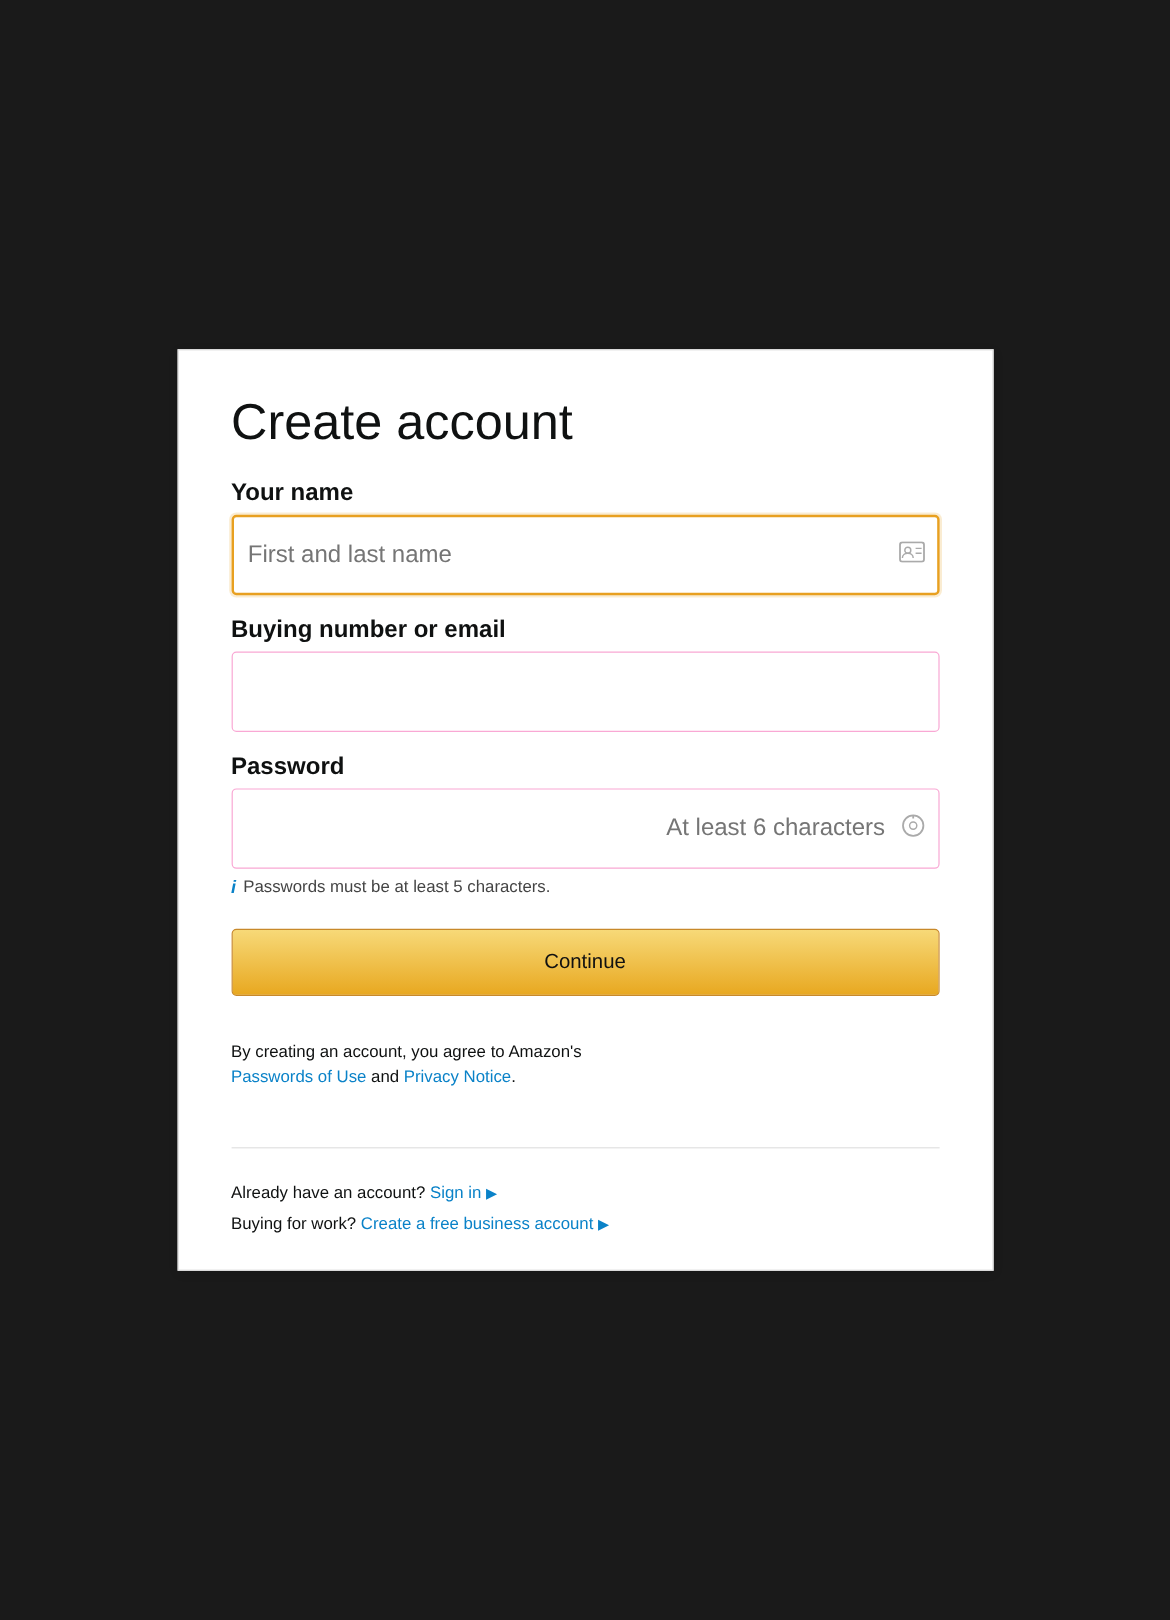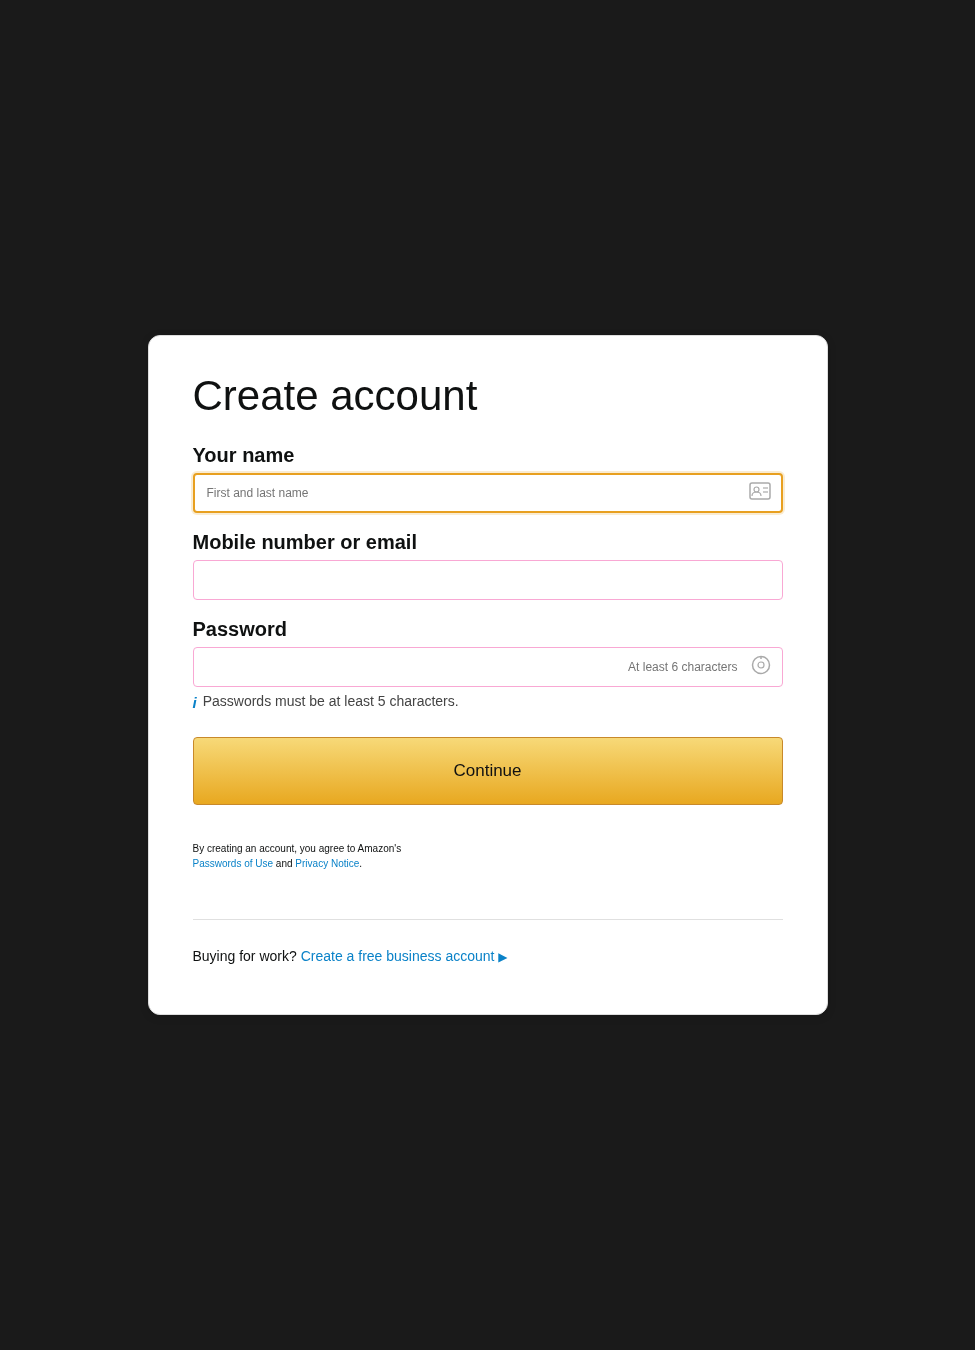--- a/index.html
+++ b/index.html
@@ -10,23 +10,23 @@
       justify-content: center;
       align-items: center;
       min-height: 1350px;
       width: 975px;
       font-family: Arial, "Helvetica Neue", Helvetica, sans-serif;
     }
 
     .outer-card {
       background: #fff;
       border: 1px solid #ddd;
-      border-radius: 12px;
+      border-radius: 0;
       width: 680px;
-      padding: 36px 44px 44px 44px;
+      padding: 36px 44px 26px 44px;
       box-shadow: 0 2px 8px rgba(0,0,0,0.15);
     }
 
     .page-title {
       font-size: 42px;
       font-weight: 400;
       color: #0f1111;
       margin-bottom: 24px;
     }
 
@@ -43,23 +43,23 @@
     }
 
     .input-wrapper {
       position: relative;
       display: flex;
       align-items: center;
     }
 
     .form-input {
       width: 100%;
-      height: 40px;
+      height: 67px;
       padding: 0 44px 0 12px;
-      font-size: 12px;
+      font-size: 20px;
       color: #888;
       border: 1px solid #888;
       border-radius: 4px;
       outline: none;
       background: #fff;
     }
 
     .form-input.focused {
       border: 2px solid #e8a020;
       box-shadow: 0 0 0 2px rgba(232,160,32,0.2);
@@ -92,35 +92,35 @@
       color: #0a82c8;
       font-style: italic;
       font-weight: 700;
       font-size: 15px;
       flex-shrink: 0;
       margin-top: 1px;
     }
 
     .continue-btn {
       width: 100%;
-      height: 68px;
+      height: 56px;
       background: linear-gradient(to bottom, #f7d978, #e8a820);
       border: 1px solid #c8892a;
       border-radius: 4px;
       font-size: 17px;
       color: #111;
       cursor: pointer;
       margin-top: 8px;
       margin-bottom: 36px;
       font-family: Arial, sans-serif;
       font-weight: 400;
     }
 
     .terms-text {
-      font-size: 10px;
+      font-size: 14px;
       color: #0f1111;
       line-height: 1.5;
       margin-bottom: 48px;
     }
 
     .terms-link {
       color: #0a82c8;
       text-decoration: none;
     }
 
@@ -164,21 +164,21 @@
           <path d="M3 14c0-2.5 2-4 4.5-4s4.5 1.5 4.5 4" stroke="#aaa" stroke-width="1.2" fill="none"></path>
           <line x1="14" y1="6" x2="19" y2="6" stroke="#aaa" stroke-width="1.2"></line>
           <line x1="14" y1="10" x2="19" y2="10" stroke="#aaa" stroke-width="1.2"></line>
         </svg>
       </span>
     </div>
   </div>
 
   
   <div class="form-group">
-    <label class="form-label">Mobile number or email</label>
+    <label class="form-label">Buying number or email</label>
     <div class="input-wrapper">
       <input type="text" class="form-input normal" placeholder="" style="">
     </div>
   </div>
 
   
   <div class="form-group">
     <label class="form-label">Password</label>
     <div class="input-wrapper">
       <input type="password" class="form-input normal" placeholder="At least 6 characters" style="">
@@ -205,18 +205,22 @@
   <div class="terms-text">
     <span>By creating an account, you agree to Amazon's</span><br>
     <a href="#" class="terms-link">Passwords of Use</a><span> and </span><a href="#" class="terms-link">Privacy Notice</a><span>.</span>
   </div>
 
   <hr class="divider">
 
   
   <div class="footer-links">
     <div>
+      <span>Already have an account?</span>
+      <a href="#" class="footer-link"> <span>Sign in</span> <span class="arrow-char">▶</span></a>
+    </div>
+    <div>
       <span>Buying for work?</span>
       <a href="#" class="footer-link"> <span>Create a free business account</span> <span class="arrow-char">▶</span></a>
     </div>
   </div>
 
 </div>
 
 </body></html>

